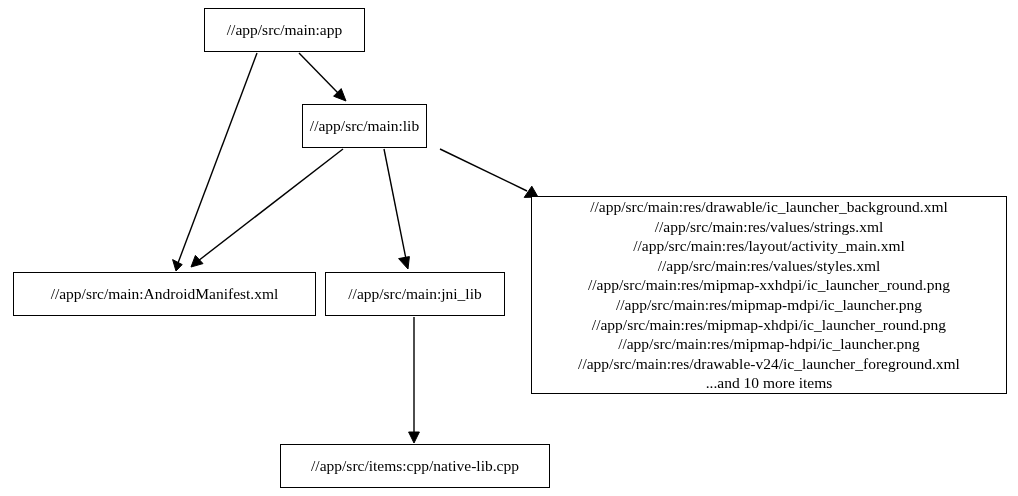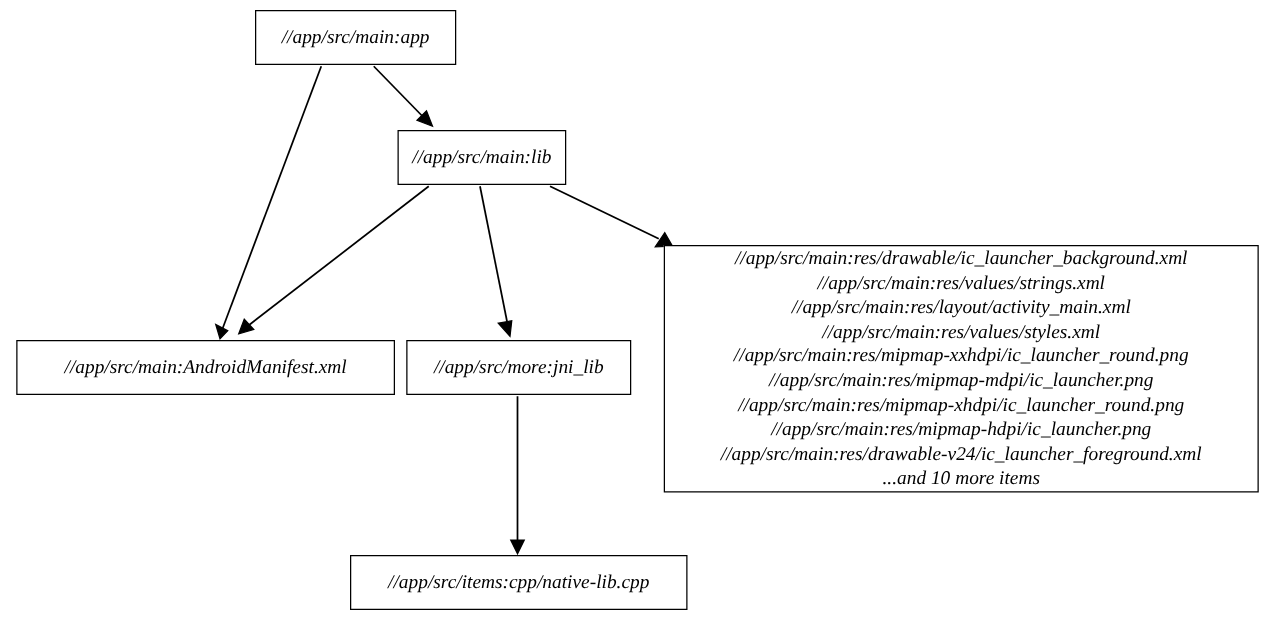--- a/index.html
+++ b/index.html
@@ -29,21 +29,20 @@
     border: 1px solid #000000;
     background: #ffffff;
     display: flex;
     align-items: center;
     justify-content: center;
     text-align: center;
     color: #000000;
     font-size: 15.5px;
     line-height: 1.0;
     white-space: nowrap;
-    font-style: italic;
   }
   .node-label {
     display: block;
     padding: 0 6px;
   }
   .node-multiline {
     white-space: pre-line;
     line-height: 19.6px;
     font-size: 15.5px;
   }
@@ -87,30 +86,30 @@
       <path d="M414,317 L414,433" stroke="#000000" stroke-width="1.4" fill="none"></path>
       <polygon points="414,443 408.6,432 419.4,432" fill="#000000" stroke="#000000" stroke-width="1"></polygon>
     </g>
 
   </svg>
 
   <div class="node" style="left:204px; top:8px; width:161px; height:44px;">
     <span class="node-label">//app/src/main:app</span>
   </div>
 
-  <div class="node" style="left:318px; top:104px; width:135px; height:44px;text-align:right;">
+  <div class="node" style="left:302px; top:104px; width:125px; height:44px;text-align:right;">
     <span class="node-label">//app/src/main:lib</span>
   </div>
 
   <div class="node" style="left:13px; top:272px; width:303px; height:44px;">
     <span class="node-label">//app/src/main:AndroidManifest.xml</span>
   </div>
 
   <div class="node" style="left:325px; top:272px; width:180px; height:44px;">
-    <span class="node-label">//app/src/more:jni_lib</span>
+    <span class="node-label">//app/src/main:jni_lib</span>
   </div>
 
   <div class="node node-multiline" style="left:531px; top:196px; width:476px; height:198px;">
     <span class="node-label">//app/src/main:res/drawable/ic_launcher_background.xml
 //app/src/main:res/values/strings.xml
 //app/src/main:res/layout/activity_main.xml
 //app/src/main:res/values/styles.xml
 //app/src/main:res/mipmap-xxhdpi/ic_launcher_round.png
 //app/src/main:res/mipmap-mdpi/ic_launcher.png
 //app/src/main:res/mipmap-xhdpi/ic_launcher_round.png

